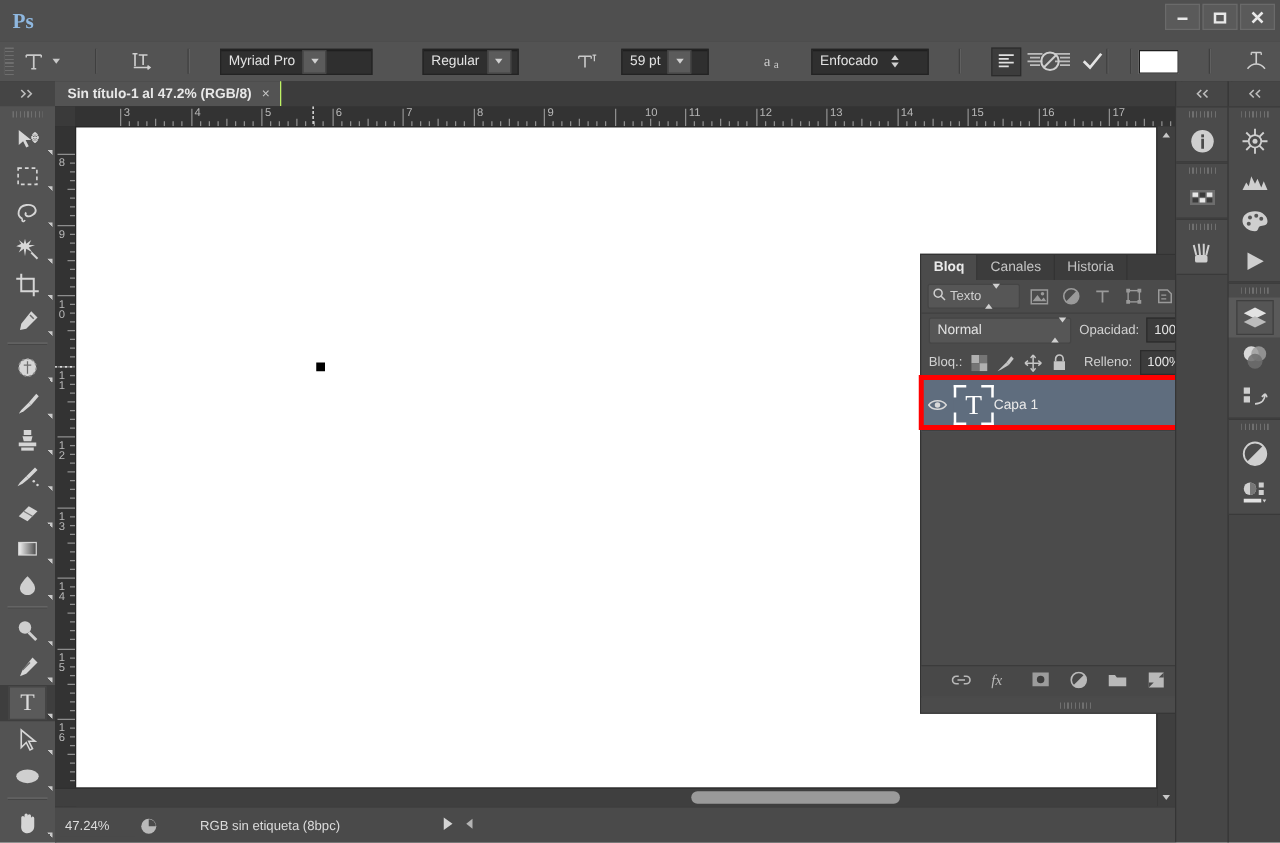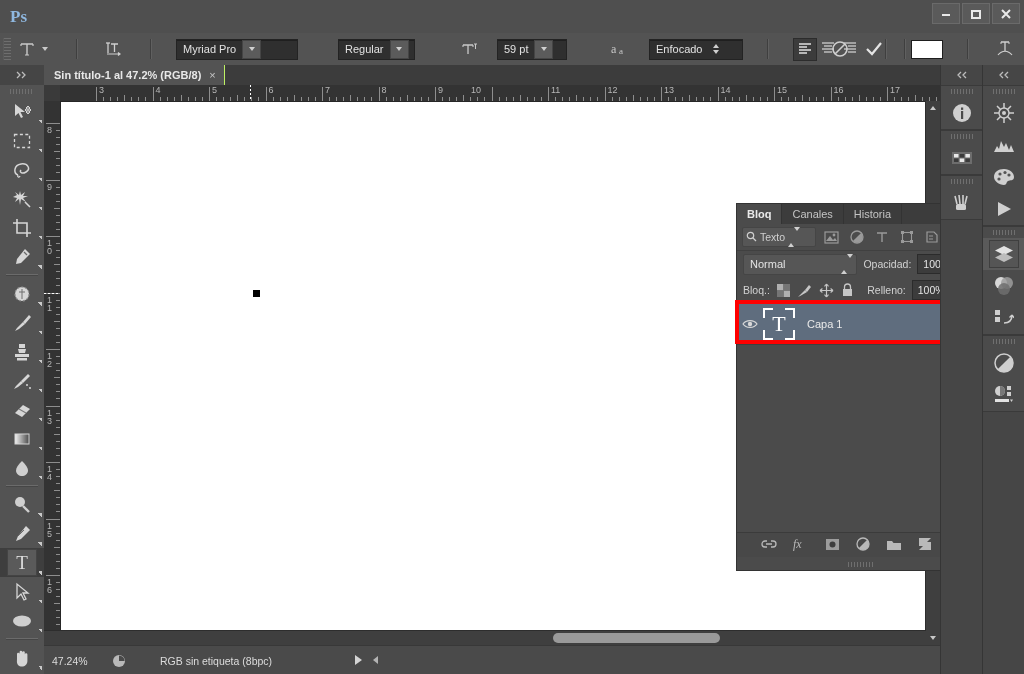--- a/index.html
+++ b/index.html
@@ -141,21 +141,21 @@
   .lockicon{width:17px;height:17px;display:flex;align-items:center;justify-content:center;color:#bcbcbc;}
   .layers-list{position:relative;height:auto;background:#4b4b4b;}
   .layer-row{height:40px;display:flex;align-items:center;border-bottom:1px solid #3f3f3f;
     background:#4b4b4b;position:relative;}
   .layer-row.selected{background:#5f6d7e;}
   .eye{width:26px;height:40px;display:flex;align-items:center;justify-content:center;color:#d0d0d0;}
   .thumb{width:32px;height:32px;background:#fff;border:1px solid #2e2e2e;display:flex;align-items:center;justify-content:center;position:relative;}
   .thumb.tl{background:#5f6d7e;border:none;}
   .thumb .tmark{font-family:"Liberation Serif",serif;font-size:22px;color:#fff;line-height:22px;}
   .thumb .corner-b{position:absolute;width:8px;height:8px;border:2px solid #fff;}
-  .layer-name{margin-left:12px;font-size:11px;color:#eaeaea;}
+  .layer-name{font-size:11px;color:#eaeaea;}
   .layer-name.bg{font-style:italic;}
   .locktag{position:absolute;right:10px;color:#c6c6c6;}
   .highlight-box{position:absolute;left:-2px;top:-4px;width:234px;height:44px;
     border:4px solid #f00;box-sizing:border-box;pointer-events:none;}
   .panel-bottom{position:absolute;left:0;bottom:13px;width:247px;height:24px;background:#484848;
     border-top:1px solid #3b3b3b;display:flex;align-items:center;justify-content:center;gap:16px;color:#b9b9b9;}
   .panel-footgrip{position:absolute;left:0;bottom:0;width:247px;height:12px;background:#4b4b4b;
     display:flex;align-items:center;justify-content:center;}
   .panel-footgrip i{width:26px;height:5px;background:repeating-linear-gradient(to right,#6f6f6f 0 1px,transparent 1px 3px);}
   .resize-grip{position:absolute;right:2px;bottom:15px;width:9px;height:9px;
@@ -553,21 +553,21 @@
         <div class="tickmark" style="left: 391px; height: 14px;"></div>
         <div class="ticklabel" style="left: 394px;">9</div>
         <div class="tickmark" style="left: 398.062px; height: 4px;"></div>
         <div class="tickmark" style="left: 405.125px; height: 4px;"></div>
         <div class="tickmark" style="left: 412.188px; height: 4px;"></div>
         <div class="tickmark" style="left: 419.25px; height: 6px;"></div>
         <div class="tickmark" style="left: 426.312px; height: 4px;"></div>
         <div class="tickmark" style="left: 433.375px; height: 4px;"></div>
         <div class="tickmark" style="left: 440.438px; height: 4px;"></div>
         <div class="tickmark" style="left: 447.5px; height: 14px;"></div>
-        <div class="ticklabel" style="left: 427px;">10</div>
+        <div class="ticklabel" style="left: 472px;">10</div>
         <div class="tickmark" style="left: 454.562px; height: 4px;"></div>
         <div class="tickmark" style="left: 461.625px; height: 4px;"></div>
         <div class="tickmark" style="left: 468.688px; height: 4px;"></div>
         <div class="tickmark" style="left: 475.75px; height: 6px;"></div>
         <div class="tickmark" style="left: 482.812px; height: 4px;"></div>
         <div class="tickmark" style="left: 489.875px; height: 4px;"></div>
         <div class="tickmark" style="left: 496.938px; height: 4px;"></div>
         <div class="tickmark" style="left: 504px; height: 14px;"></div>
         <div class="ticklabel" style="left: 507px;">11</div>
         <div class="tickmark" style="left: 511.062px; height: 4px;"></div>

